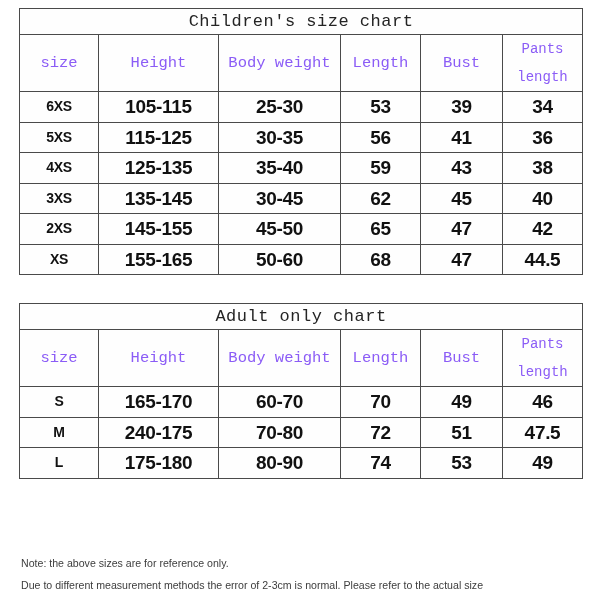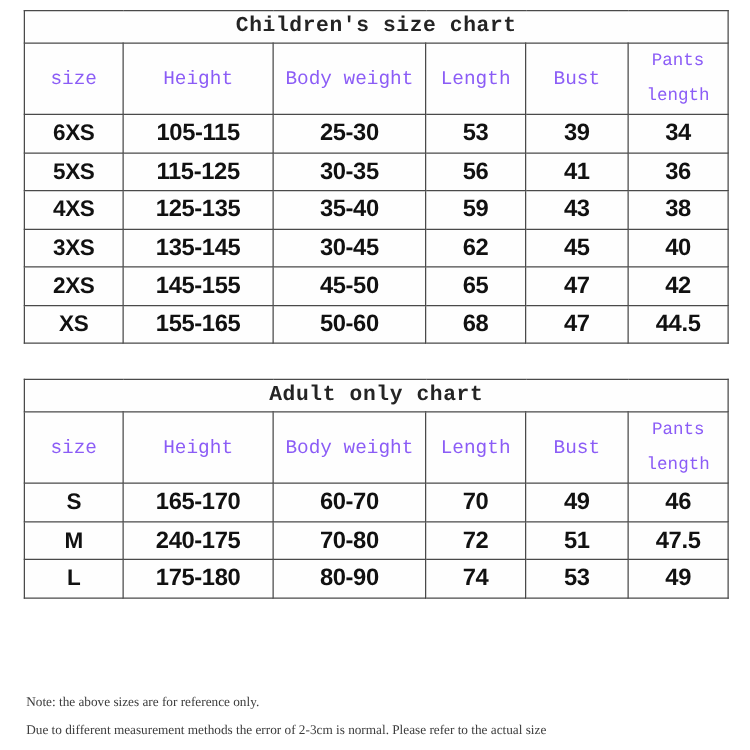--- a/index.html
+++ b/index.html
@@ -47,21 +47,21 @@
     text-align: center;
     vertical-align: middle;
     background: #fefefe;
   }
 
   
   tr.title-row td {
     height: 25px;
     font-family: "Liberation Mono", "DejaVu Sans Mono", monospace;
     font-size: 17px;
-    font-weight: 700;
+    font-weight: 400;
     letter-spacing: 0.5px;
     color: #242424;
     line-height: 25px;
   }
 
   
   tr.header-row th {
     height: 28px;
     font-family: "Liberation Mono", "DejaVu Sans Mono", monospace;
     font-weight: 400;
@@ -78,40 +78,40 @@
   tr.data-row td {
     height: 29.5px;
     font-family: "Liberation Sans", sans-serif;
     font-weight: 700;
     font-size: 19px;
     color: #111111;
     line-height: 29.5px;
     letter-spacing: -0.3px;
   }
   tr.data-row td.size-cell {
-    font-size: 18px;
+    font-size: 14px;
   }
 
   
   col.c-size   { width: 79px; }
   col.c-height { width: 120px; }
   col.c-weight { width: 122px; }
   col.c-length { width: 80px; }
   col.c-bust   { width: 82px; }
   col.c-pants  { width: 80px; }
 
   
   .notes {
     position: absolute;
     left: 21px;
     top: 552px;
     width: 570px;
   }
   .note-line {
-    font-family: Liberation Serif, serif;
+    font-family: Liberation Sans, sans-serif;
     font-size: 10.6px;
     color: #3d3d3d;
     line-height: 22px;
     white-space: nowrap;
     letter-spacing: 0px;
   }
 </style>
 </head>
 <body>
 

